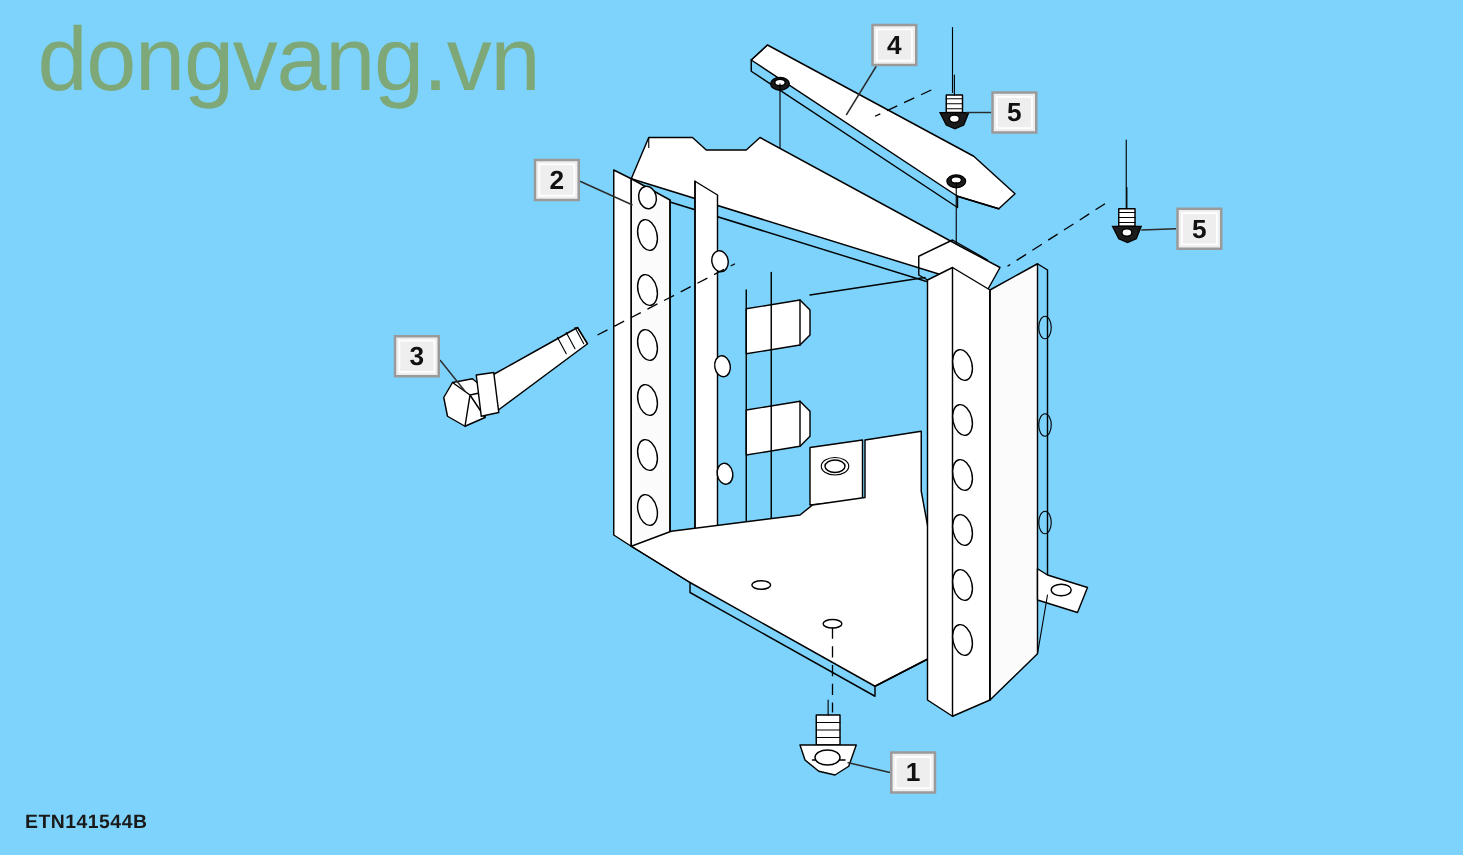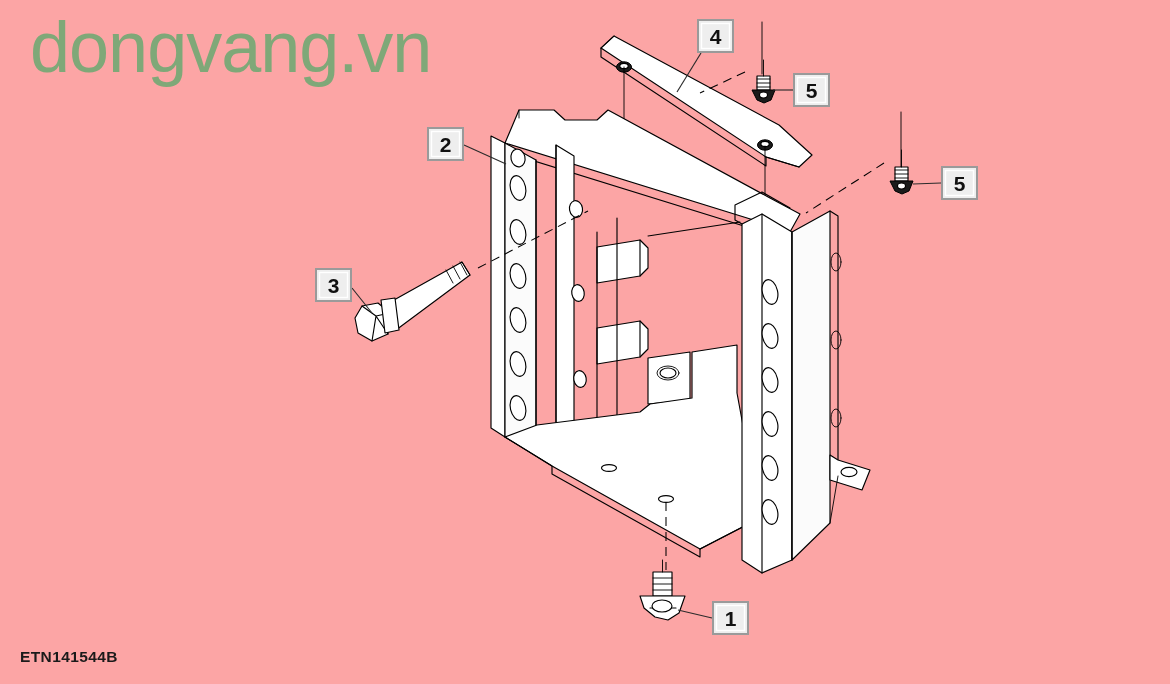--- a/index.html
+++ b/index.html
@@ -12,21 +12,21 @@
     font-family: "Liberation Sans", sans-serif;
     width: 1170px;
     height: 684px;
     position: relative;
     overflow: hidden;
   }
   #diagram-root {
     position: relative;
     width: 1170px;
     height: 684px;
-    background: #fca5a5;
+    background: #7dd3fc;
   }
   #parts-svg {
     position: absolute;
     left: 0;
     top: 0;
     width: 1170px;
     height: 684px;
     display: block;
   }
   .wm-text {

